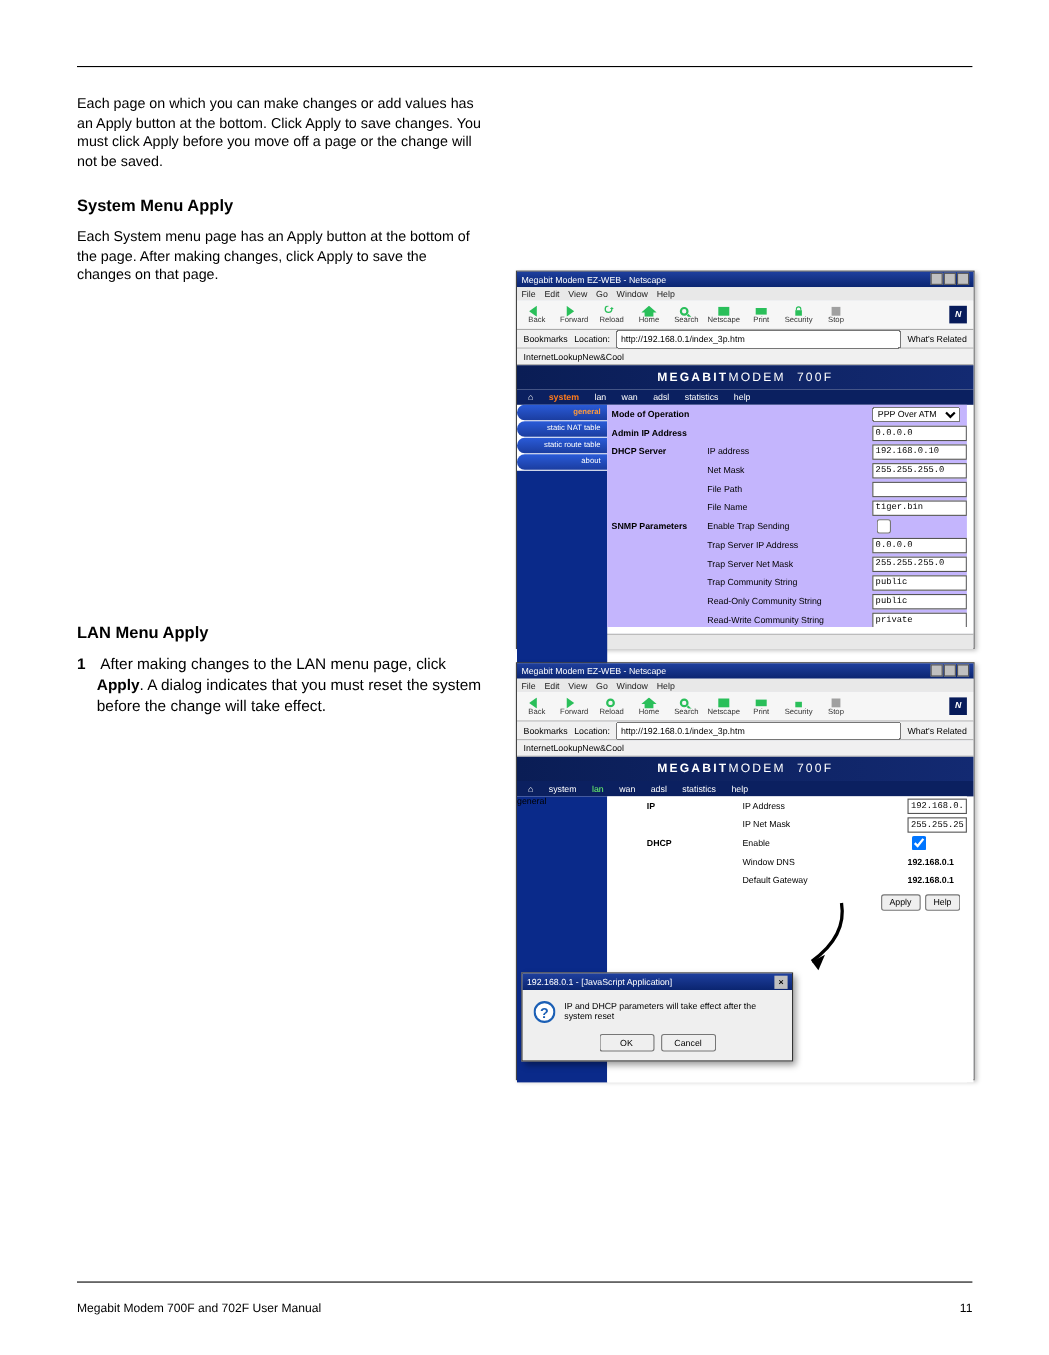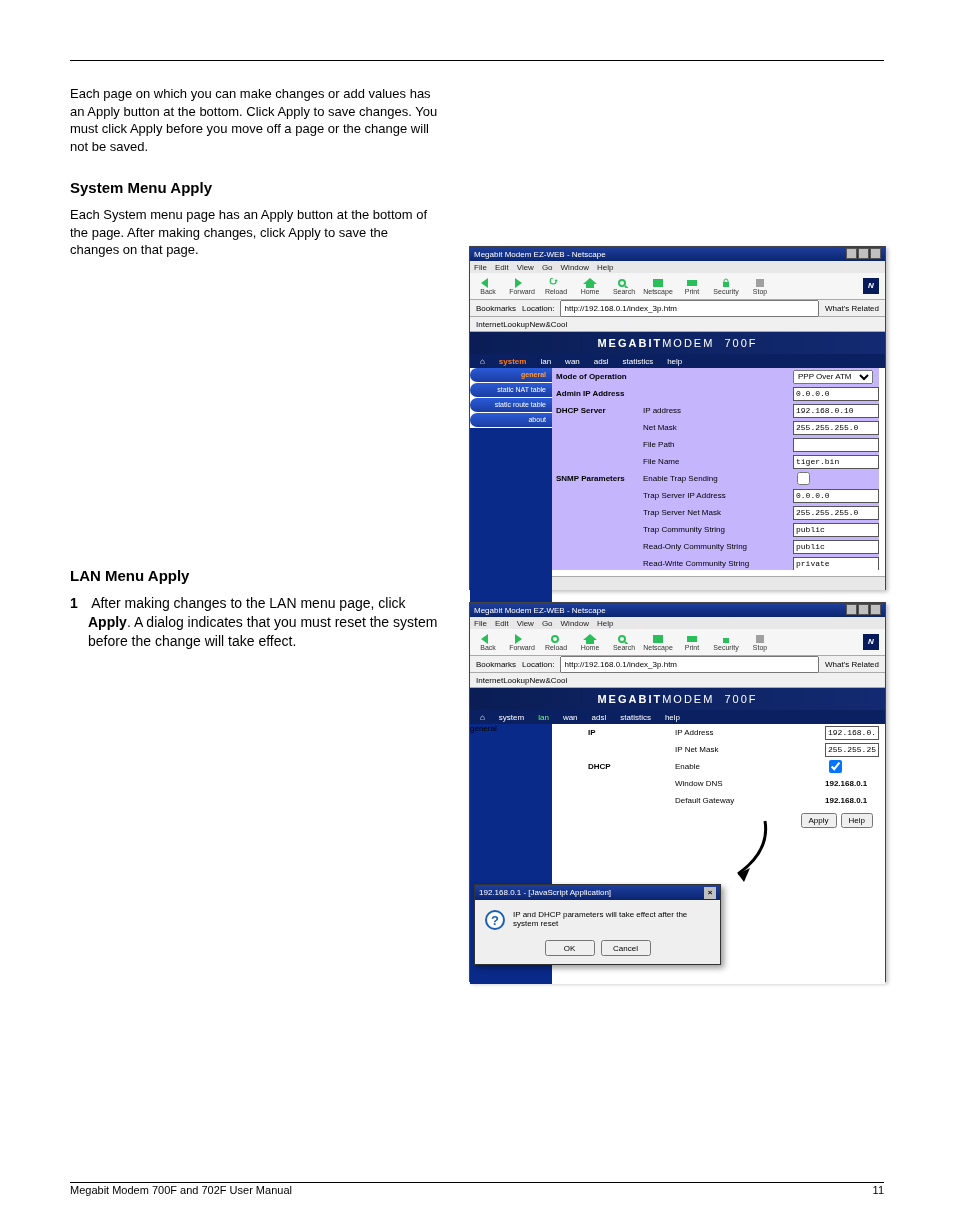--- a/index.html
+++ b/index.html
@@ -120,21 +120,21 @@
   }
   .modal .mtitle { height:15px; background:linear-gradient(180deg,#1e3f9e,#0b2570); color:#fff; font-size:8px; display:flex; align-items:center; justify-content:space-between; padding:0 4px;}
   .modal .mbody { padding:10px 10px 6px 10px; font-size:8px; display:flex; gap:8px; align-items:flex-start;}
   .modal .mbody svg{flex:0 0 auto;}
   .modal .mbtns { display:flex; gap:6px; justify-content:center; padding:4px 0 8px 0;}
   .modal .mbtns button{ font-size:8px; height:16px; width:50px;}
   
   .arrow { position:absolute; width:60px; height:70px; }
   
   .footer {
-    position:absolute; left:70px; right:70px; bottom:36px; border-top:1px solid #000; padding-top:1px;
+    position:absolute; left:70px; right:70px; bottom:36px; border-top:1px solid #000; padding-top:18px;
     display:flex; justify-content:space-between; font-size:11px;
   }
 </style>
 </head>
 <body>
 
 <div class="page">
   <hr class="rule">
 
   <div class="left-col">

